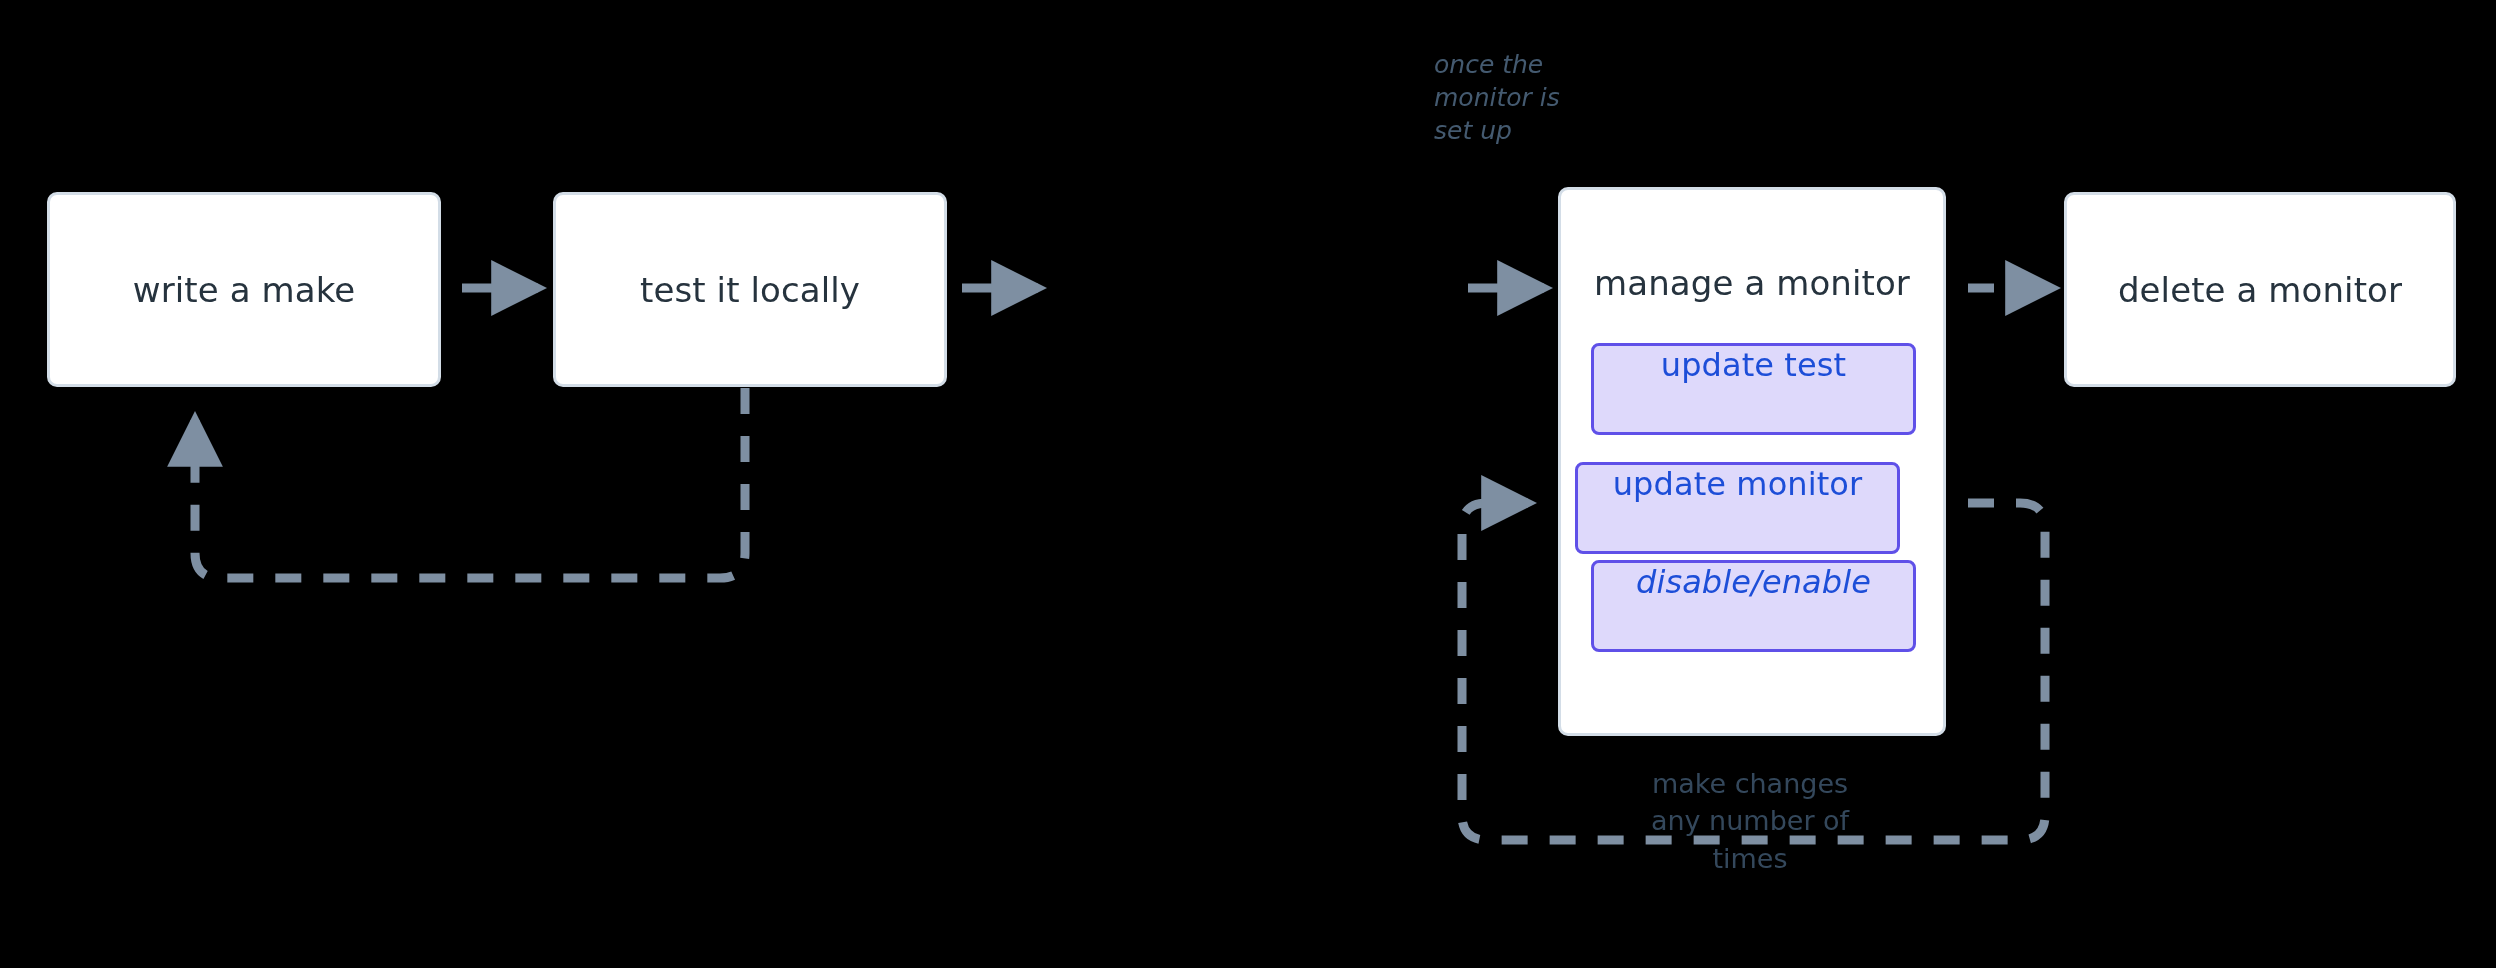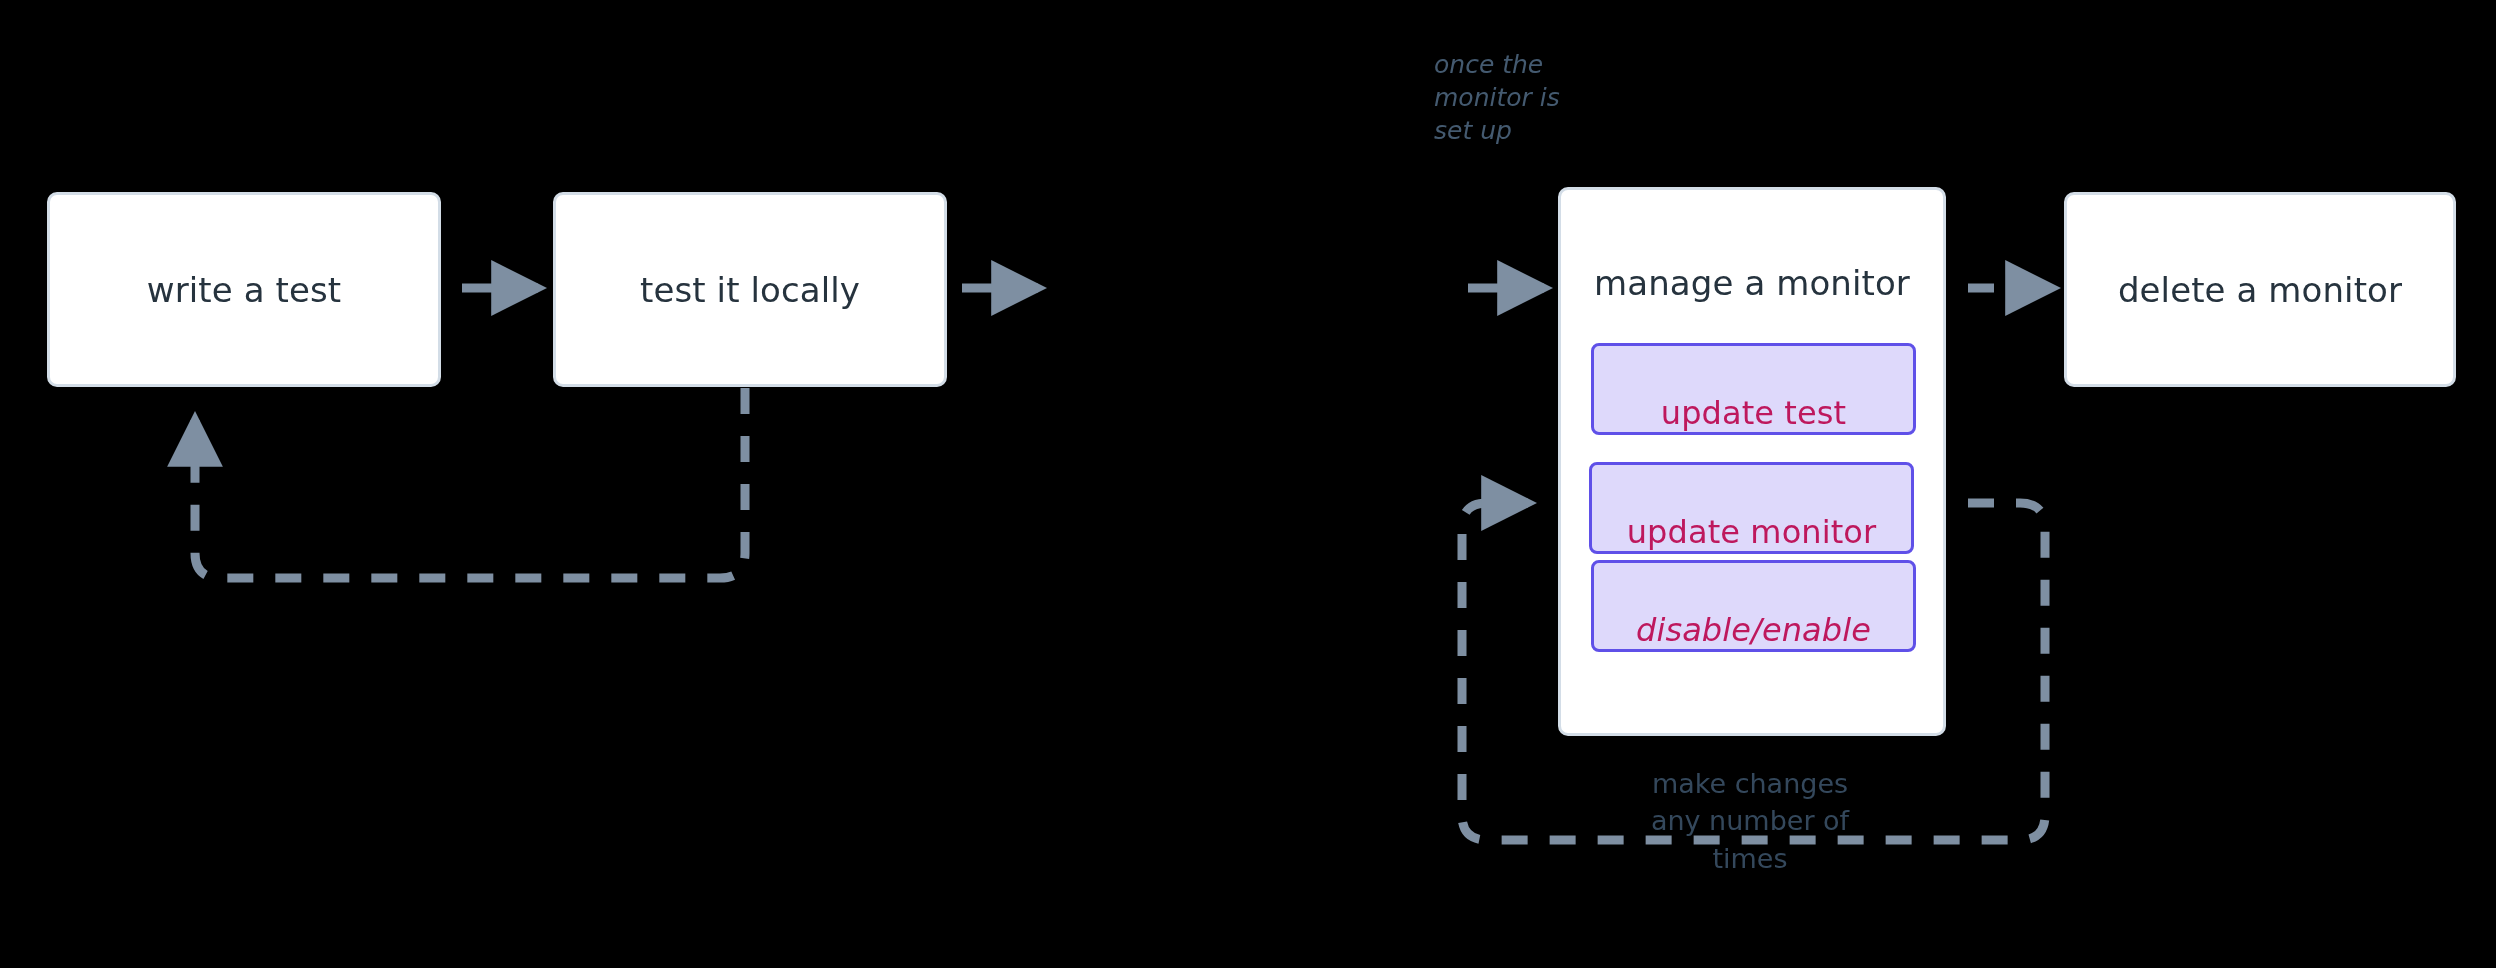--- a/index.html
+++ b/index.html
@@ -46,23 +46,23 @@
   }
 
   
   .subnode {
     position: absolute;
     box-sizing: border-box;
     background: #ded9fb;
     border: 3px solid #5f50e8;
     border-radius: 8px;
     display: flex;
-    align-items: flex-end;
+    align-items: flex-start;
     justify-content: center;
-    color: #be185d;
+    color: #1d4ed8;
     font-size: 32px;
   }
 
   
   .note {
     position: absolute;
     color: #445a70;
     font-style: italic;
     font-size: 25px;
     line-height: 1.32;
@@ -118,36 +118,36 @@
     <g>
       <path d="M 745 388 L 745 553 Q 745 578 720 578 L 220 578 Q 195 578 195 553 L 195 420" fill="none" stroke="#7e8fa2" stroke-width="9" stroke-dasharray="26 22" stroke-linecap="butt" marker-end="url(#arrowhead)"></path>
     </g>
 
     <g>
       <path d="M 1968 503 L 2020 503 Q 2045 503 2045 528 L 2045 815 Q 2045 840 2020 840 L 1487 840 Q 1462 840 1462 815 L 1462 528 Q 1462 503 1487 503 L 1528 503" fill="none" stroke="#7e8fa2" stroke-width="9" stroke-dasharray="26 22" stroke-linecap="butt" marker-end="url(#arrowhead)"></path>
     </g>
   </svg>
 
   <div class="node" style="left:47px; top:192px; width:394px; height:195px;">
-    <span>write a test</span>
+    <span>write a make</span>
   </div>
 
   <div class="node" style="left:553px; top:192px; width:394px; height:195px;">
     <span>test it locally</span>
   </div>
 
 
   <div class="node with-children" style="left:1558px; top:187px; width:388px; height:549px;">
     <div class="node-title" style="top:73px;">manage a monitor</div>
 
     <div class="subnode" style="left:30px; top:153px; width:325px; height:92px;">
       <span>update test</span>
     </div>
 
-    <div class="subnode" style="left:28px; top:272px; width:325px; height:92px;">
+    <div class="subnode" style="left:14px; top:272px; width:325px; height:92px;">
       <span>update monitor</span>
     </div>
 
     <div class="subnode" style="left:30px; top:370px; width:325px; height:92px;font-style:italic;">
       <span>disable/enable</span>
     </div>
   </div>
 
   <div class="node" style="left:2064px; top:192px; width:392px; height:195px;justify-content:center;">
     <span>delete a monitor</span>

